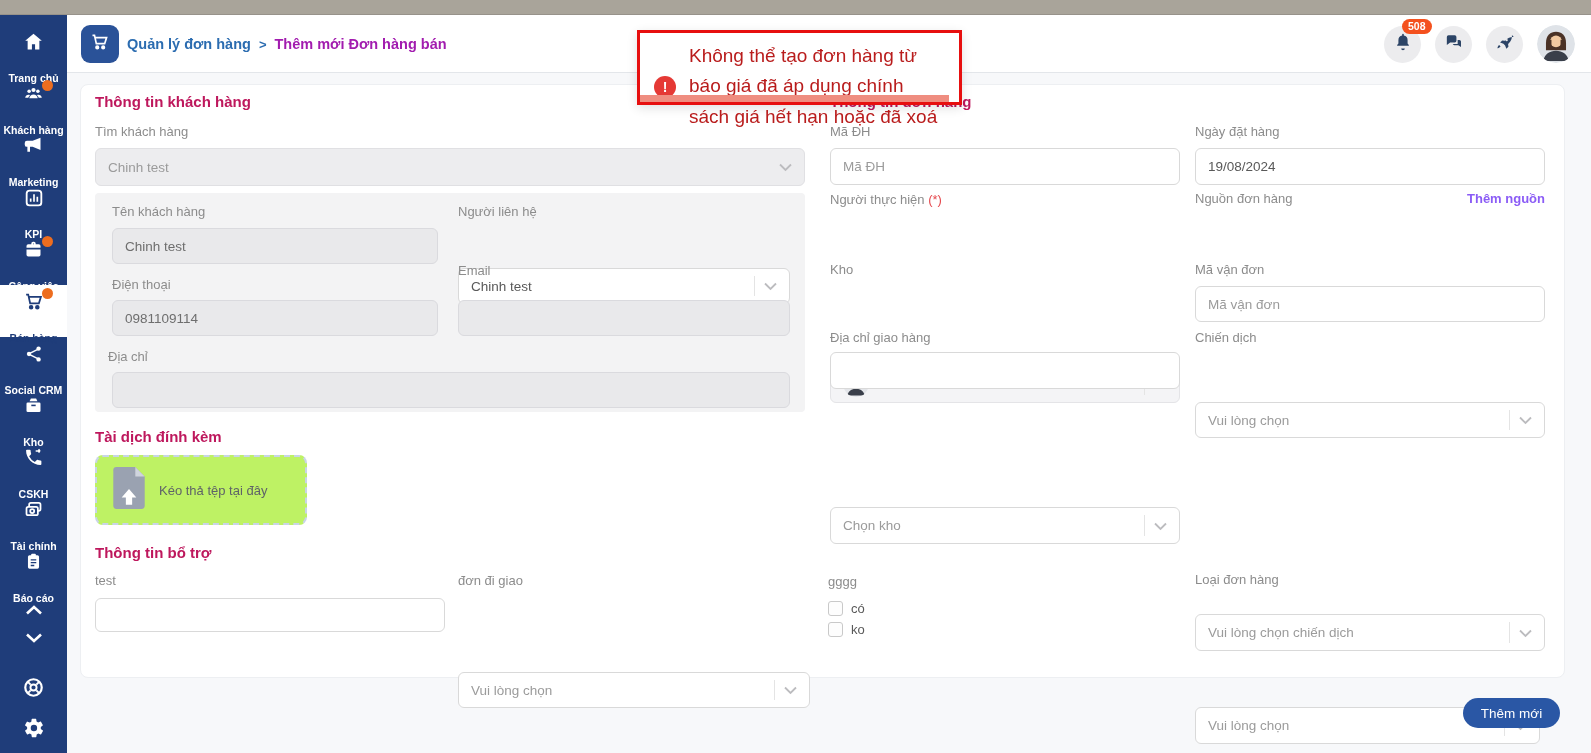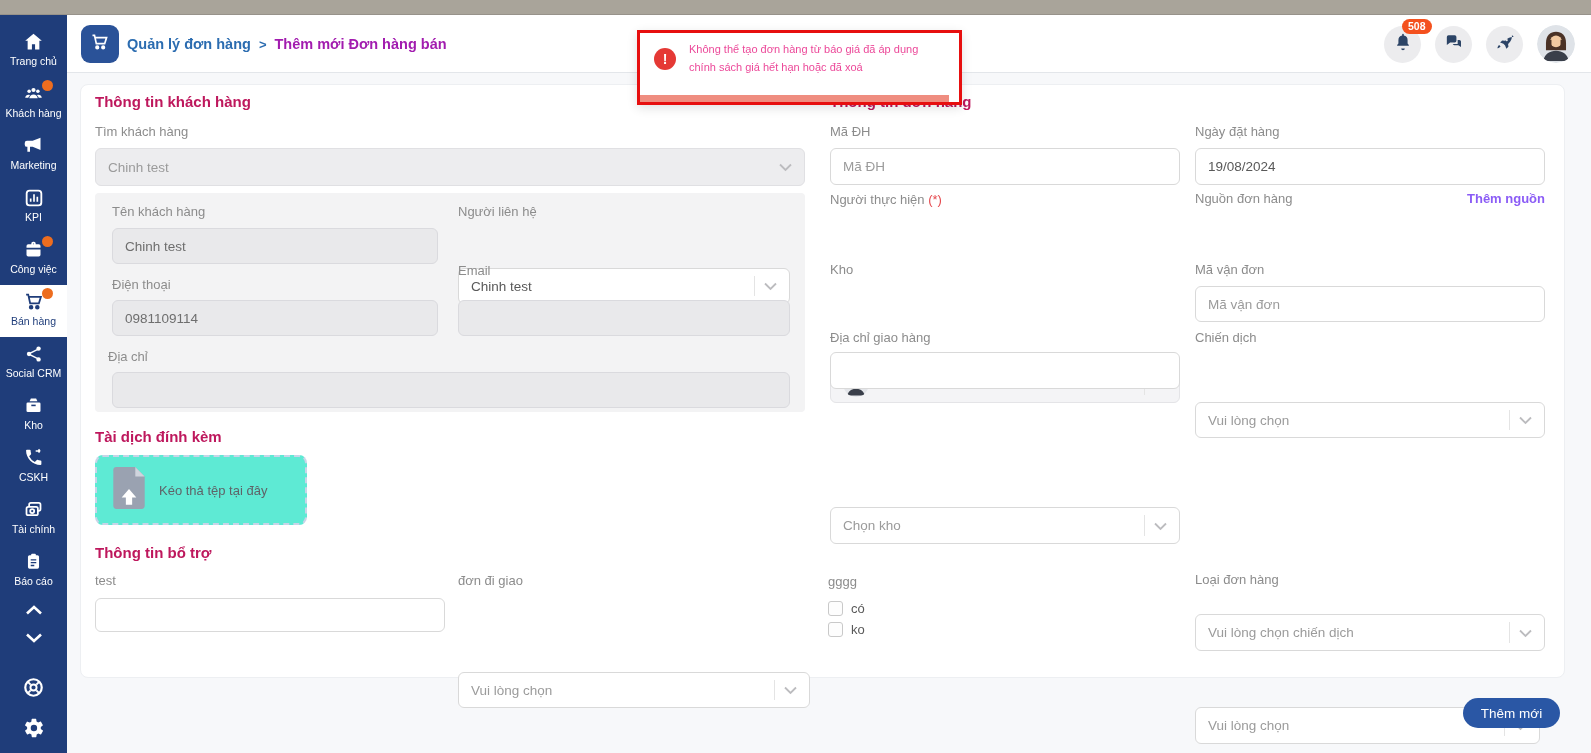--- a/index.html
+++ b/index.html
@@ -8,21 +8,21 @@
 
   .abs { position:absolute; }
 
   
   .browser-strip { left:0; top:0; width:1591px; height:15px; background:#a9a49a; border-bottom:1px solid #97928a; }
 
   
   .sidebar { left:0; top:15px; width:67px; height:738px; background:#1f3d7a; display:flex; flex-direction:column; align-items:stretch; padding-top:10px; z-index:5; }
   .side-item { height:52px; color:#fff; text-align:center; position:relative; cursor:pointer; padding-top:5px; }
   .side-item .ic { height:23px; display:flex; justify-content:center; align-items:center; }
-  .side-item .side-label { font-size:10.5px; margin-top:2px; display:block; }
+  .side-item .side-label { font-size:10.5px; margin-top:19px; display:block;font-weight:bold; }
   .side-item.active { background:#fff; color:#1f3d7a; }
   .side-item svg { display:block; }
   .side-dot { position:absolute; top:3px; left:42px; width:11px; height:11px; border-radius:50%; background:#ed6d1f; }
   .side-chevron { height:28px; display:flex; justify-content:center; align-items:center; cursor:pointer; }
   .side-bottom { margin-top:auto; padding-bottom:10px; display:flex; flex-direction:column; gap:14px; align-items:center; }
   .side-bottom .bicon { cursor:pointer; }
 
   
   .content-bg { left:67px; top:73px; width:1524px; height:680px; background:#f7f8fa; }
   .card { left:80px; top:84px; width:1485px; height:594px; background:#fff; border:1px solid #edeff2; border-radius:8px; }
@@ -35,38 +35,38 @@
 
   .top-icons { position:absolute; right:16px; top:10px; display:flex; gap:14px; align-items:center; }
   .circle-btn { width:37px; height:37px; border-radius:50%; background:#ececee; display:flex; align-items:center; justify-content:center; position:relative; cursor:pointer; }
   .badge { position:absolute; top:-7px; left:18px; background:#f4511e; color:#fff; font-size:10.5px; font-weight:bold; border-radius:9px; padding:2px 6px; line-height:1.1; }
   .avatar-btn { width:38px; height:38px; border-radius:50%; overflow:hidden; cursor:pointer; }
 
   
   .toast { left:637px; top:30px; width:325px; height:75px; background:#fff; border:3px solid #e70f0f; z-index:60; box-shadow:0 3px 10px rgba(0,0,0,.12); }
   .toast-inner { display:flex; align-items:center; gap:13px; padding:8px 12px 12px 14px; }
   .err-ic { min-width:22px; width:22px; height:22px; border-radius:50%; background:#e53935; color:#fff; font-weight:bold; font-size:14px; display:flex; align-items:center; justify-content:center; }
-  .toast-msg { font-size:11px; color:#ec4899; line-height:1.6; }
+  .toast-msg { font-size:19px; color:#b91c1c; line-height:1.6; }
   .toast-progress { position:absolute; left:0; bottom:0; width:97%; height:7px; background:#ef8d80; }
 
   
   .h-sec { font-size:15px; font-weight:bold; color:#be185d; z-index:2; }
   .lbl { font-size:13px; color:#8c8c8c; z-index:2; }
   .req { color:#e5484d; }
   .inp { border:1px solid #d9d9d9; border-radius:6px; background:#fff; font-family:"Liberation Sans",sans-serif; font-size:13.5px; color:#595959; padding:0 12px; outline:none; z-index:2; }
   .inp::placeholder { color:#9b9b9b; }
   .inp.gray { background:#e9e9eb; border-color:#dadade; color:#6e6e6e; }
   .sel { border:1px solid #d9d9d9; border-radius:6px; background:#fff; display:flex; align-items:center; padding:0 44px 0 12px; font-size:13.5px; color:#595959; position:relative; cursor:pointer; z-index:2; }
   .sel .ph { color:#9b9b9b; }
   .sel .chev { position:absolute; right:12px; top:50%; transform:translateY(-50%); }
   .sel .divider { position:absolute; right:34px; top:20%; height:60%; border-left:1px solid #e4e4e4; }
   .sel.disabled { background:#ededef; border-color:#e0e0e3; cursor:default; }
   .sel.disabled2 { background:#f4f4f6; border-color:#e4e4e7; cursor:default; }
   .panel { background:#f3f3f4; border-radius:4px; z-index:1; }
-  .dropzone { border:2px dashed #c9d4e8; border-radius:8px; background:#5eead4; display:flex; align-items:center; gap:12px; padding:0 14px; cursor:pointer; z-index:2; }
+  .dropzone { border:2px dashed #c9d4e8; border-radius:8px; background:#bef264; display:flex; align-items:center; gap:12px; padding:0 14px; cursor:pointer; z-index:2; }
   .dz-label { font-size:13px; color:#5f6368; }
   .cb-row { display:flex; align-items:center; gap:8px; font-size:13px; color:#595959; cursor:pointer; z-index:2; }
   .cb { width:15px; height:15px; border:1px solid #c9c9c9; border-radius:3px; background:#fdfdfd; }
   .mini-avatar { width:26px; height:26px; border-radius:50%; overflow:hidden; margin-right:9px; flex:none; }
   .link-orange { color:#8b5cf6; font-size:13px; font-weight:bold; cursor:pointer; }
   .submit-btn { left:1463px; top:698px; width:97px; height:30px; background:#2a57a5; color:#fff; border:none; border-radius:15px; font-size:13.5px; font-family:"Liberation Sans",sans-serif; cursor:pointer; z-index:4; }
 </style>
 </head>
 <body>
 

